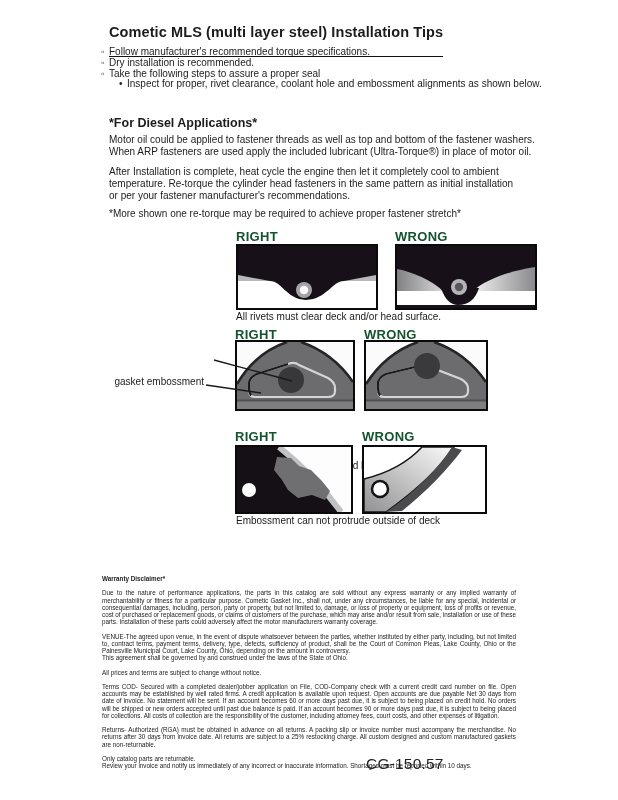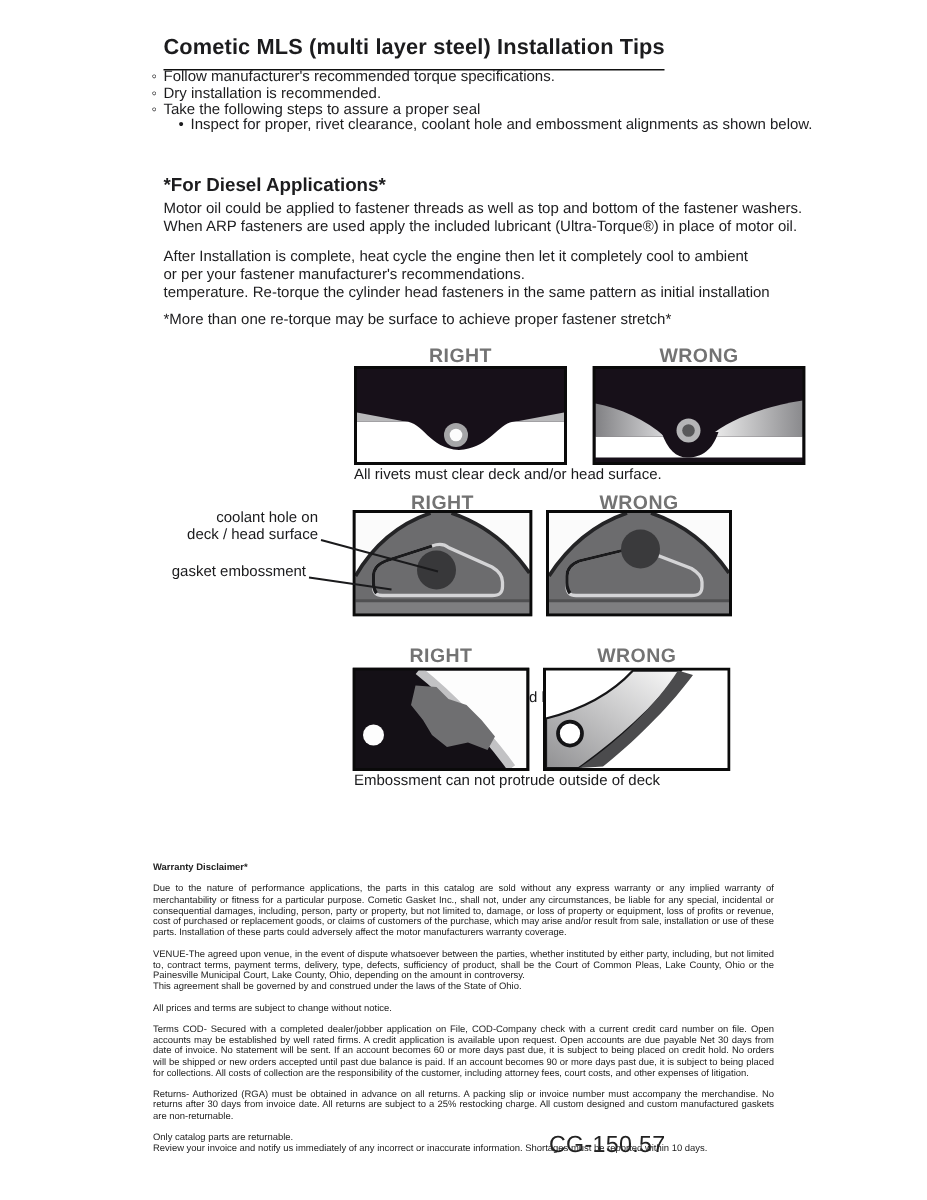--- a/index.html
+++ b/index.html
@@ -7,34 +7,34 @@
   body { font-family:"Liberation Sans", sans-serif; color:#1c1c1e; }
   #page {
     position:relative; width:618px; height:800px; background:#ffffff;
     overflow:hidden; margin:0 auto;
   }
   .abs { position:absolute; }
   .nowrap { white-space:nowrap; }
 
   .title {
     left:109px; top:24px; font-size:14.5px; font-weight:bold;
-    border-bottom:1.5px solid #111; padding-bottom:6px; letter-spacing:0.1px;
+    border-bottom:1.5px solid #111; padding-bottom:16px; letter-spacing:0.1px;
   }
   .bullets { left:101px; top:47px; font-size:10px; line-height:10.8px; }
   .bullets .row { white-space:nowrap; }
   .bullets .sub { padding-left:18px; }
   .marker { display:inline-block; width:8px; }
 
   .diesel-heading { left:109px; top:116px; font-size:12.5px; font-weight:bold; }
   .para { left:109px; font-size:10px; line-height:12px; }
   .p1 { top:134px; }
   .p2 { top:166px; }
   .p3 { top:208px; }
 
-  .rw-label { font-size:13px; font-weight:bold; text-align:center; letter-spacing:0.3px; color:#737373; }
+  .rw-label { font-size:13px; font-weight:bold; text-align:left; letter-spacing:0.3px; color:#14532d; }
   .caption { font-size:10px; line-height:11px; color:#1a1a1c; }
 
   .panel svg { display:block; }
 
   .anno-label { font-size:10px; line-height:10.5px; text-align:right; color:#1a1a1c; }
 
   .disc { left:102px; top:575px; width:414px; font-size:6.3px; line-height:7.25px; color:#222; }
   .disc p { margin:0 0 7px 0; text-align:justify; }
   .disc p.tight { margin-bottom:0; }
   .disc .disc-head { font-weight:bold; margin-bottom:7px; text-align:left; }
@@ -56,24 +56,24 @@
     <div class="row sub"><span class="marker">•</span><span>Inspect for proper, rivet clearance, coolant hole and embossment alignments as shown below.</span></div>
   </div>
 
   <div class="abs diesel-heading nowrap">*For Diesel Applications*</div>
   <div class="abs para p1">
     <div class="nowrap">Motor oil could be applied to fastener threads as well as top and bottom of the fastener washers.</div>
     <div class="nowrap">When ARP fasteners are used apply the included lubricant (Ultra-Torque®) in place of motor oil.</div>
   </div>
   <div class="abs para p2">
     <div class="nowrap">After Installation is complete, heat cycle the engine then let it completely cool to ambient</div>
+    <div class="nowrap">temperature. Re-torque the cylinder head fasteners in the same pattern as initial installation</div>
     <div class="nowrap">or per your fastener manufacturer's recommendations.</div>
-    <div class="nowrap">temperature. Re-torque the cylinder head fasteners in the same pattern as initial installation</div>
-  </div>
-  <div class="abs para p3 nowrap">*More than one re-torque may be surface to achieve proper fastener stretch*</div>
+  </div>
+  <div class="abs para p3 nowrap">*More shown one re-torque may be required to achieve proper fastener stretch*</div>
 
   <div class="abs rw-label" style="left:236px; top:229px; width:142px;">RIGHT</div>
   <div class="abs rw-label" style="left:395px; top:229px; width:142px;">WRONG</div>
 
   <div class="abs panel" style="left:236px; top:244px;">
     <svg width="142" height="66" viewBox="0 0 142 66">
       <rect x="0" y="0" width="142" height="66" fill="#171019"></rect>
       <path d="M2,37 L34,37 C46,37 50,55 70,56 C91,55 96,37 108,37 L140,37 L140,64 L2,64 Z" fill="#ffffff"></path>
       <path d="M2,31 L34,37 L2,37 Z" fill="#b9b9bb"></path>
       <path d="M140,31 L108,37 L140,37 Z" fill="#b9b9bb"></path>
@@ -136,24 +136,20 @@
       <path d="M54,2 Q22,13 2,44" fill="none" stroke="#242426" stroke-width="2.5"></path>
       <path d="M70,2 L122,2 L122,42 Q102,13 70,2 Z" fill="#fbfbfb"></path>
       <path d="M70,2 Q102,13 122,42" fill="none" stroke="#242426" stroke-width="2.5"></path>
       <path d="M14,51 L14,44 C14,39 17,36 22,34 L55,26 C59,24.5 63,24.5 66,27 L97,39 C102,42 104,45 104,48 L104,51 C104,55.5 102,57 97,57 L20,57 C16,57 14,55.5 14,51 Z" fill="none" stroke="#d4d4d6" stroke-width="2.2"></path>
       <path d="M16,55.5 C14.5,53.5 14,51.5 14,48.5 L14,44 C14,39 17,36 22,34 L55,26" fill="none" stroke="#1b1b1d" stroke-width="2.2"></path>
       <circle cx="63" cy="26" r="13" fill="#3a3a3c"></circle>
       <rect x="1" y="1" width="122" height="69" fill="none" stroke="#0a0a0a" stroke-width="2"></rect>
     </svg>
   </div>
 
-  <div class="abs anno-label" style="left:98px; top:341px; width:114px;">
-    <div>coolant hole on</div>
-    <div>deck / head surface</div>
-  </div>
   <div class="abs anno-label" style="left:96px; top:377px; width:108px;">gasket embossment</div>
   <div class="abs" style="left:98px; top:338px;">
     <svg width="210" height="62" viewBox="0 0 210 62">
       <line x1="116" y1="22" x2="194" y2="43" stroke="#1a1a1c" stroke-width="1.3"></line>
       <line x1="108" y1="47" x2="163" y2="55" stroke="#1a1a1c" stroke-width="1.3"></line>
     </svg>
   </div>
 
   <div class="abs caption nowrap" style="left:236px; top:412px;margin-top:48px;">All holes must be contained by an embossment.</div>
 

